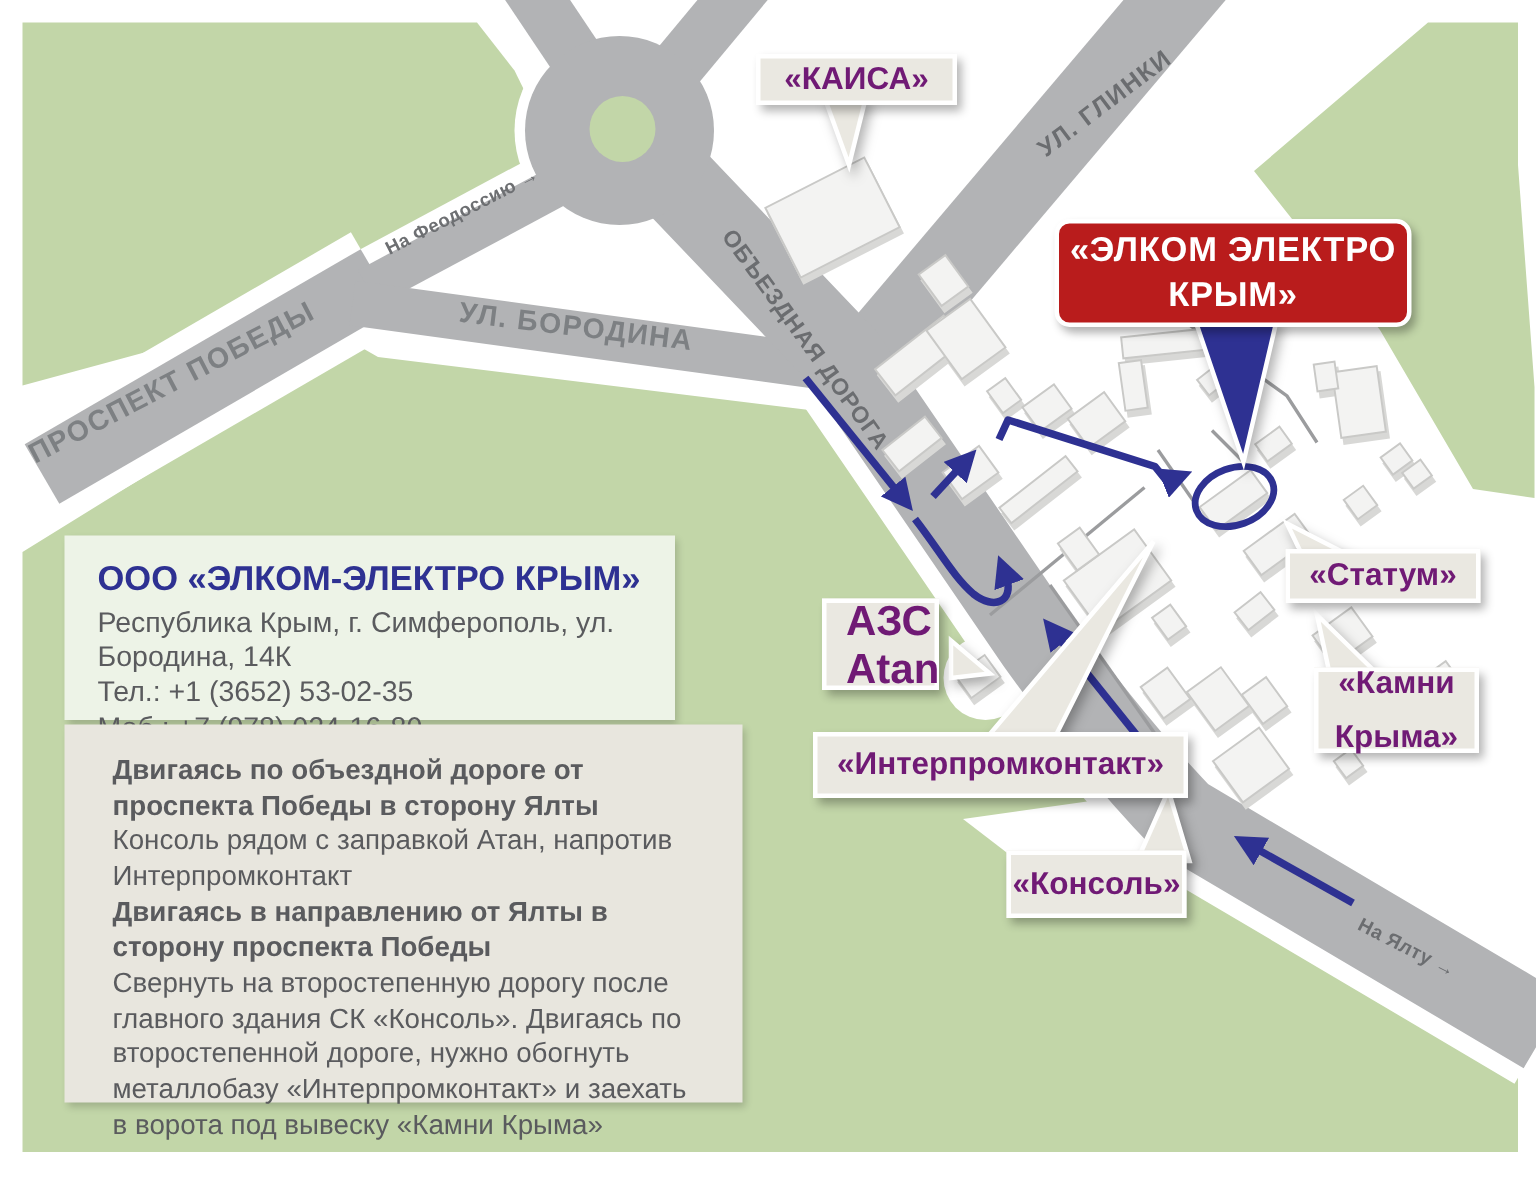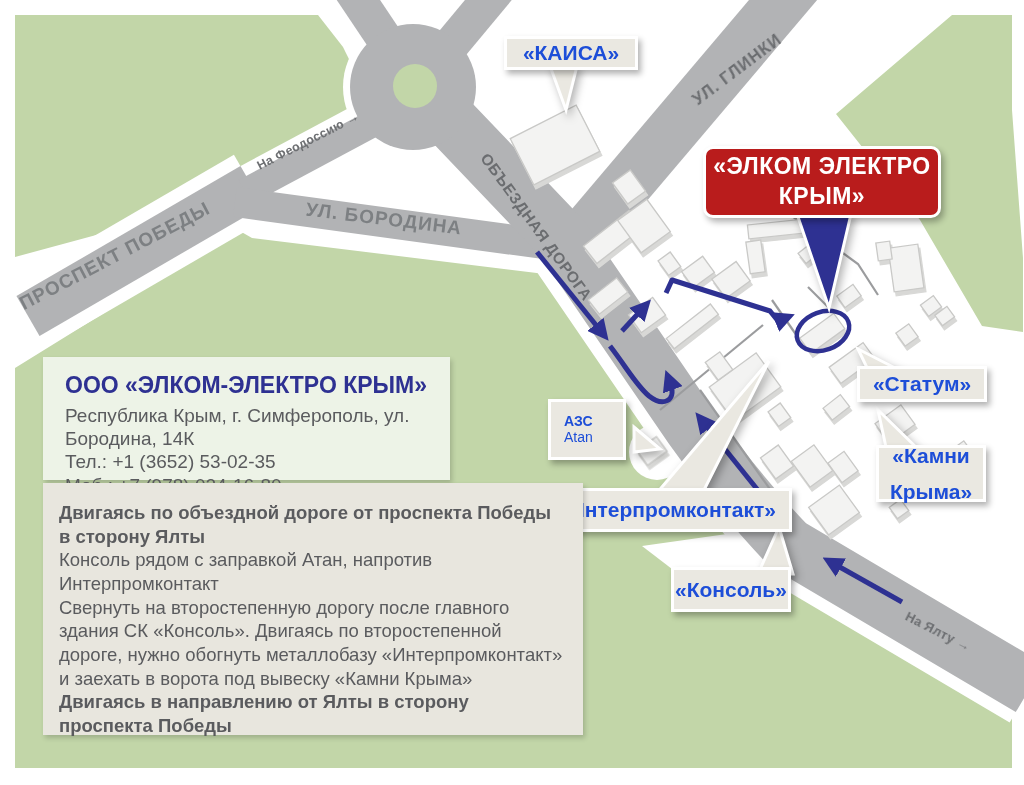--- a/index.html
+++ b/index.html
@@ -12,36 +12,36 @@
   .bld{filter:drop-shadow(2px 4px 0px #d8d8d6);}
 
   .pointers polygon{filter:drop-shadow(3px 4px 4px rgba(0,0,0,.30));}
 
   
   .street-label{position:absolute;text-align:center;font-weight:bold;color:#7d8083;
                 letter-spacing:1px;white-space:nowrap;}
 
   
   .callout{position:absolute;background:#eae8e1;border:3px solid #ffffff;
-           box-shadow:3px 4px 6px rgba(0,0,0,.30);color:#1d4ed8;font-weight:bold;
+           box-shadow:3px 4px 6px rgba(0,0,0,.30);color:#701a75;font-weight:bold;
            display:flex;flex-direction:column;align-items:center;justify-content:center;
            font-size:21px;line-height:1.12;box-sizing:border-box;white-space:nowrap;}
   .callout.blue{background:#b91c1c;color:#ffffff;border-radius:10px;font-size:23px;
                 font-weight:bold;letter-spacing:.5px;line-height:1.3;}
   .callout.left{align-items:flex-start;padding-left:13px;}
 
   
   .info-box{position:absolute;left:43px;top:357px;width:407px;height:123px;
             background:#edf3e7;box-shadow:2px 3px 5px rgba(0,0,0,.18);
             box-sizing:border-box;padding:15px 22px;}
   .info-box .title{color:#2e3192;font-weight:bold;font-size:23px;margin-bottom:5px;}
   .info-box .line{color:#5a5b5e;font-size:19px;line-height:1.22;}
-  .dir-box{position:absolute;left:43px;top:483px;width:540px;height:252px;
+  .dir-box{position:absolute;left:43px;top:483px;width:452px;height:252px;
            background:#e8e6de;box-shadow:2px 3px 5px rgba(0,0,0,.18);
-           box-sizing:border-box;padding:18px 16px;}
+           box-sizing:border-box;padding:18px 32px;}
   .dir-box .dl{color:#5a5b5e;font-size:18.5px;line-height:1.28;}
   .dir-box .bold{font-weight:bold;}
 </style>
 </head>
 <body>
 
 <div class="page">
 
   <svg width="1024" height="785" viewBox="0 0 1024 785">
     <defs>
@@ -173,33 +173,33 @@
   </div>
 
   <div class="callout" style="left:542px;top:488px;width:250px;height:44px;">
     <span>«Интерпромконтакт»</span>
   </div>
 
   <div class="callout" style="left:671px;top:567px;width:120px;height:45px;">
     <span>«Консоль»</span>
   </div>
 
-  <div class="callout left" style="left:548px;top:399px;width:78px;height:61px;font-size:14px;text-align:right;">
+  <div class="callout left" style="left:548px;top:399px;width:78px;height:61px;font-size:28px;text-align:right;">
     <span>АЗС</span>
-    <span style="font-weight:normal;">Atan</span>
+    <span style="font-weight:bold;">Atan</span>
   </div>
 
   <div class="info-box">
     <div class="title">ООО «ЭЛКОМ-ЭЛЕКТРО КРЫМ»</div>
     <div class="line">Республика Крым, г. Симферополь, ул. Бородина, 14К</div>
     <div class="line">Тел.: +1 (3652) 53-02-35</div>
     <div class="line">Моб.: +7 (978) 024-16-80</div>
     <div class="line">Пн-пт: 9.00-18.00</div>
   </div>
 
   <div class="dir-box">
     <div class="dl bold">Двигаясь по объездной дороге от проспекта Победы в сторону Ялты</div>
     <div class="dl">Консоль рядом с заправкой Атан, напротив Интерпромконтакт</div>
+    <div class="dl bold">Двигаясь в направлению от Ялты в сторону проспекта Победы</div>
     <div class="dl">Свернуть на второстепенную дорогу после главного здания СК «Консоль». Двигаясь по второстепенной дороге, нужно обогнуть металлобазу «Интерпромконтакт» и заехать в ворота под вывеску «Камни Крыма»</div>
-    <div class="dl bold">Двигаясь в направлению от Ялты в сторону проспекта Победы</div>
   </div>
 
 </div>
 
 </body></html>

